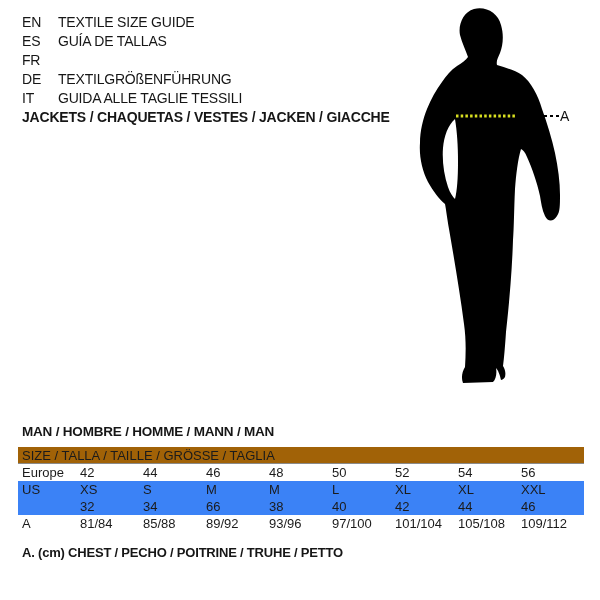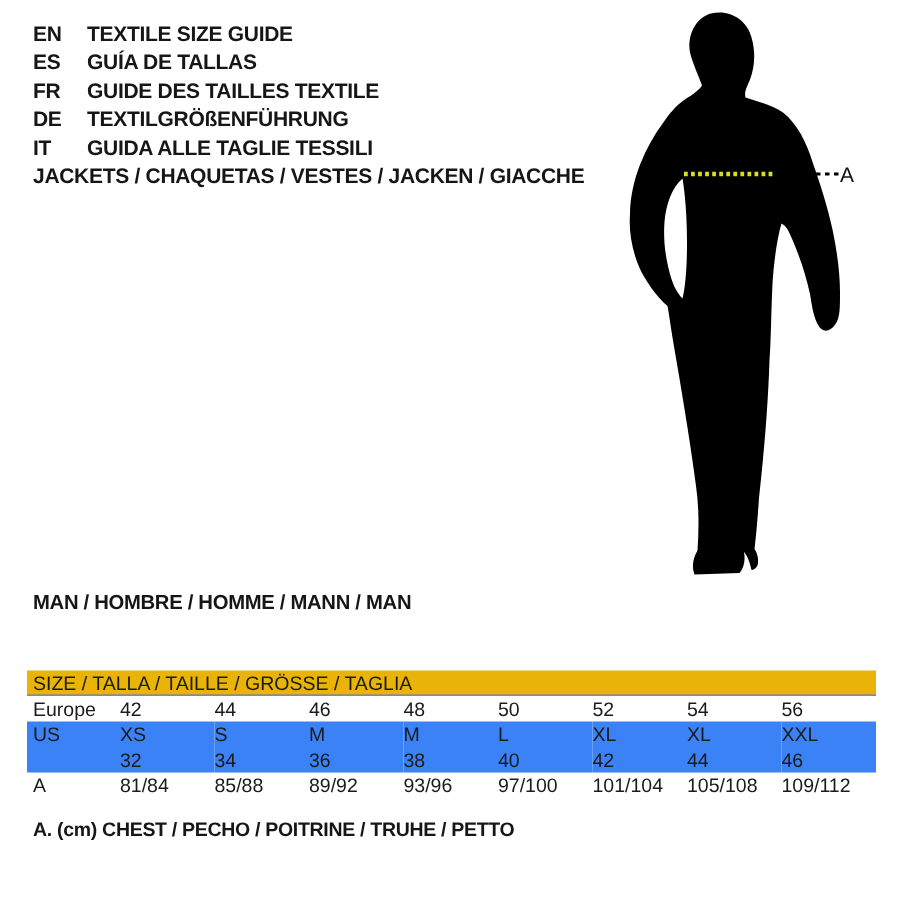--- a/index.html
+++ b/index.html
@@ -2,37 +2,37 @@
 <html><head>
 <meta charset="utf-8">
 <style>
   html,body{margin:0;padding:0;background:#fff;}
   #page{
     position:relative;width:600px;height:600px;background:#ffffff;overflow:hidden;
     font-family:"Liberation Sans",sans-serif;color:#161616;
   }
   
   .langs{position:absolute;top:13px;left:22px;}
-  .lang-row{display:flex;line-height:19px;font-size:14px;font-weight:bold;letter-spacing:-0.2px;}
+  .lang-row{display:flex;line-height:19px;font-size:14px;font-weight:normal;letter-spacing:-0.2px;}
   .lang-code{width:36px;}
   
   .garments{position:absolute;top:108px;left:22px;font-size:14px;font-weight:bold;line-height:19.5px;letter-spacing:-0.2px;}
   
   .figure-svg{position:absolute;left:395px;top:0;}
   .measure-a{position:absolute;left:560px;top:108px;font-size:14px;font-weight:500;color:#111;}
   
-  .section-title{position:absolute;top:394px;left:22px;font-size:13.5px;font-weight:bold;letter-spacing:-0.2px;}
+  .section-title{position:absolute;top:424px;left:22px;font-size:13.5px;font-weight:bold;letter-spacing:-0.2px;}
   
   table.size-table{
     position:absolute;top:447px;left:18px;width:566px;
     border-collapse:collapse;table-layout:fixed;font-size:13px;color:#1b1b1b;
   }
   table.size-table col.c-label{width:62px;}
   table.size-table th{
-    background:#eab308;text-align:left;font-weight:normal;
+    background:#a16207;text-align:left;font-weight:normal;
     height:16px;padding:0 0 0 4px;border-bottom:1px solid #8a8a8a;font-size:13px;
   }
   table.size-table td{height:17px;padding:0;text-align:left;font-weight:normal;}
   table.size-table td.label{text-align:left;padding-left:4px;margin-top:40px;}
   table.size-table tr.shaded{background:#3b82f6;}
   
   .footnote{position:absolute;top:545px;left:22px;font-size:13px;font-weight:bold;letter-spacing:-0.2px;text-align:center;}
 </style>
 </head>
 <body>
@@ -43,21 +43,20 @@
     <div class="lang-row">
       <span class="lang-code">EN</span>
       <span class="lang-label">TEXTILE SIZE GUIDE</span>
     </div>
     <div class="lang-row">
       <span class="lang-code">ES</span>
       <span class="lang-label">GUÍA DE TALLAS</span>
     </div>
     <div class="lang-row">
       <span class="lang-code">FR</span>
-      <span class="lang-label">GUIDE DES TAILLES TEXTILE</span>
     </div>
     <div class="lang-row">
       <span class="lang-code">DE</span>
       <span class="lang-label">TEXTILGRÖßENFÜHRUNG</span>
     </div>
     <div class="lang-row">
       <span class="lang-code">IT</span>
       <span class="lang-label">GUIDA ALLE TAGLIE TESSILI</span>
     </div>
   </div>
@@ -154,21 +153,21 @@
         <td>M</td>
         <td>L</td>
         <td>XL</td>
         <td>XL</td>
         <td>XXL</td>
       </tr>
       <tr class="shaded">
         <td class="label"></td>
         <td>32</td>
         <td>34</td>
-        <td>36</td>
+        <td>66</td>
         <td>38</td>
         <td>40</td>
         <td>42</td>
         <td>44</td>
         <td>46</td>
       </tr>
       <tr>
         <td class="label">A</td>
         <td>81/84</td>
         <td>85/88</td>

